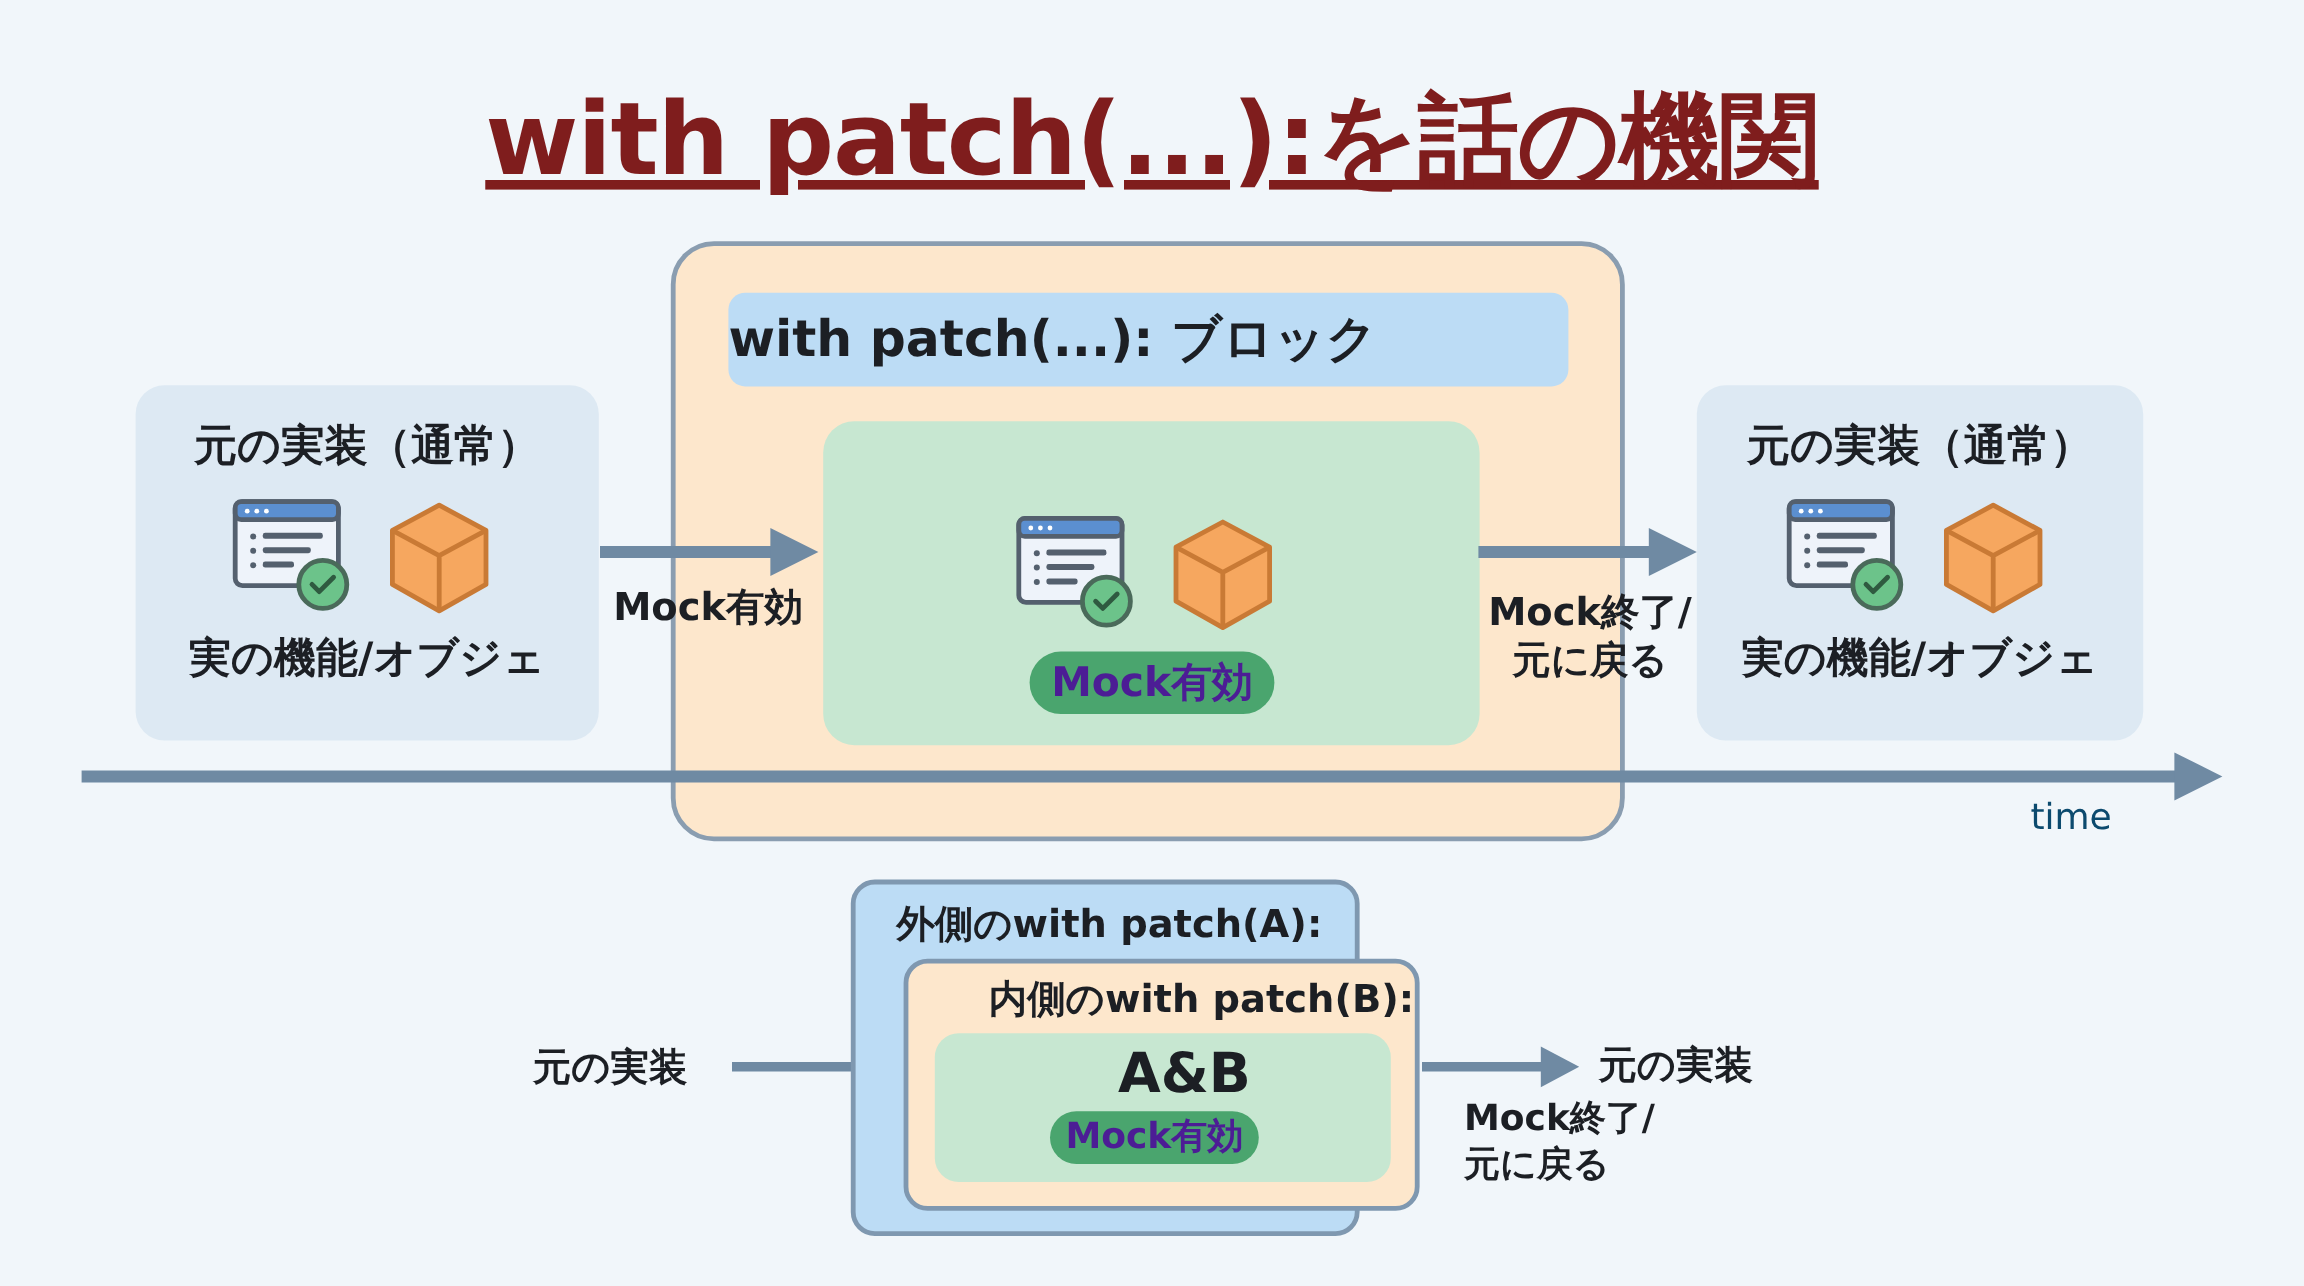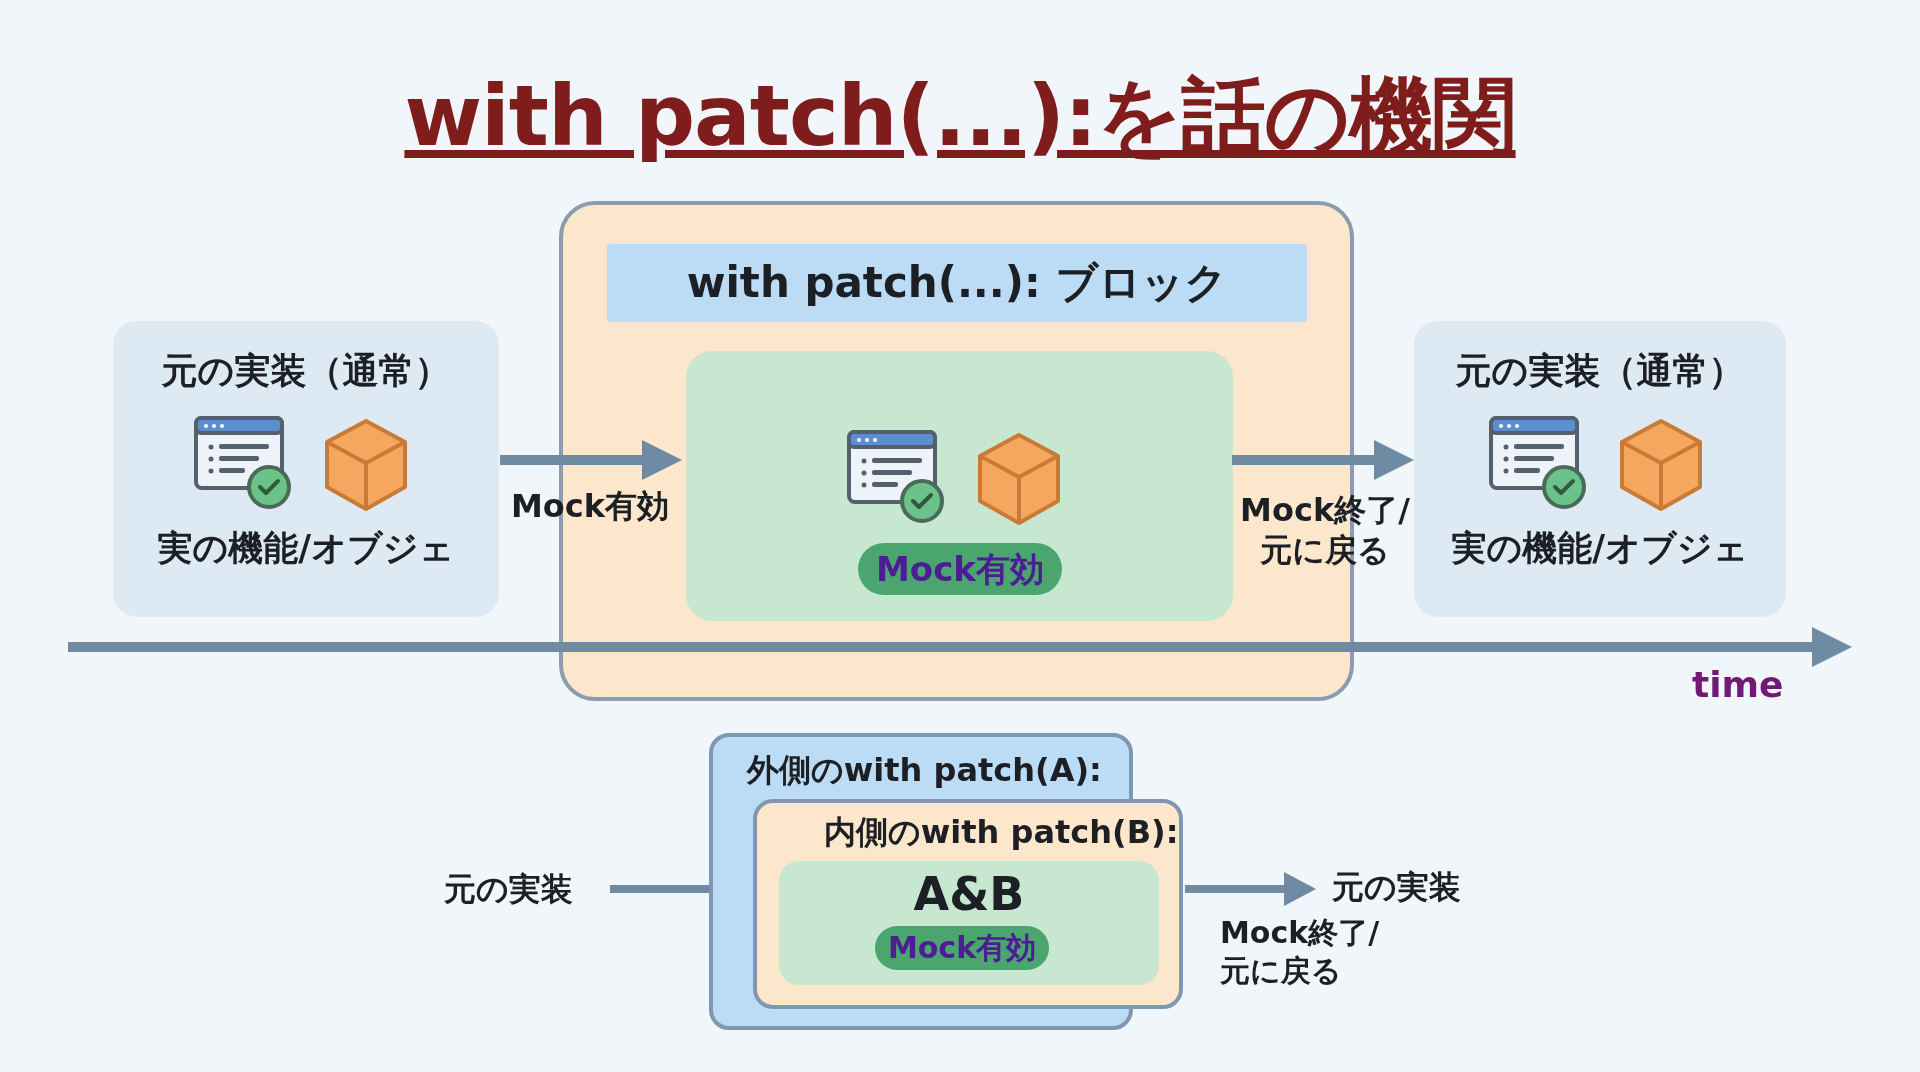--- a/index.html
+++ b/index.html
@@ -17,31 +17,31 @@
     .side-box {
       background: #dde9f3; border-radius: 24px;
     }
     .side-title { font-size: 36px; font-weight: bold; text-align: center; width: 100%; }
     .side-label { font-size: 35px; font-weight: bold; text-align: center; width: 100%; }
     .patch-box {
       background: #fde7cc; border: 4px solid #8a9db0; border-radius: 36px;
       box-sizing: border-box;
     }
     .patch-header {
-      background: #bcdcf5; border-radius: 3px; text-align: center;
+      background: #bcdcf5; border-radius: 14px; 
       font-size: 42px; font-weight: bold; line-height: 78px;
     }
     .mock-box { background: #c7e7d1; border-radius: 26px; }
     .mock-title { font-size: 36px; font-weight: bold; text-align: center; width: 100%; }
     .pill {
       background: #4aa56e; color: #4c1d95; font-weight: bold; text-align: center;
       border-radius: 999px;
     }
     .edge-label { font-size: 32px; font-weight: bold; text-align: center; line-height: 40px; }
-    .time-label { font-size: 36px; font-weight: bold; color: #701a75; }
+    .time-label { font-size: 30px; font-weight: normal; color: #0c4a6e; }
     .outer-box {
       background: #bcdcf5; border: 4px solid #7f98b0; border-radius: 20px; box-sizing: border-box;
     }
     .inner-box {
       background: #fde7cc; border: 4px solid #7f98b0; border-radius: 20px; box-sizing: border-box;
     }
     .ab-box { background: #c7e7d1; border-radius: 20px; }
     .nest-label { font-size: 32px; font-weight: bold; }
     svg { position: absolute; overflow: visible; }
   </style>
@@ -149,21 +149,21 @@
 <svg style="left:0; top:0;" width="1920" height="1072">
   <line x1="610" y1="889" x2="726" y2="889" stroke="#6f8aa3" stroke-width="8"></line>
   <polygon points="720,872 752,889 720,906" fill="#6f8aa3"></polygon>
 </svg>
 
 <div class="abs outer-box" style="left:709px; top:733px; width:424px; height:297px;">
   <div class="abs nest-label" style="left:34px; top:12px;">外側のwith patch(A):</div>
   <div class="abs inner-box" style="left:40px; top:62px; width:430px; height:210px;">
     <div class="abs nest-label" style="left:30px; top:8px;margin-left:37px;">内側のwith patch(B):</div>
     <div class="abs ab-box" style="left:22px; top:58px; width:380px; height:124px;">
-      <div class="abs" style="left:0; width:100%; top:6px; text-align:center; font-size:46px; font-weight:bold;">A&amp;B</div>
+      <div class="abs" style="left:0; width:100%; top:6px; text-align:center; font-size:46px; font-weight:bold;padding-left:18px;">A&amp;B</div>
       <div class="abs pill" style="left:96px; top:65px; width:174px; height:44px; line-height:44px; font-size:30px;">Mock有効</div>
     </div>
   </div>
 </div>
 
 <svg style="left:0; top:0;" width="1920" height="1072">
   <line x1="1185" y1="889" x2="1290" y2="889" stroke="#6f8aa3" stroke-width="8"></line>
   <polygon points="1284,872 1316,889 1284,906" fill="#6f8aa3"></polygon>
 </svg>
 <div class="abs nest-label" style="left:1332px; top:866px;">元の実装</div>

